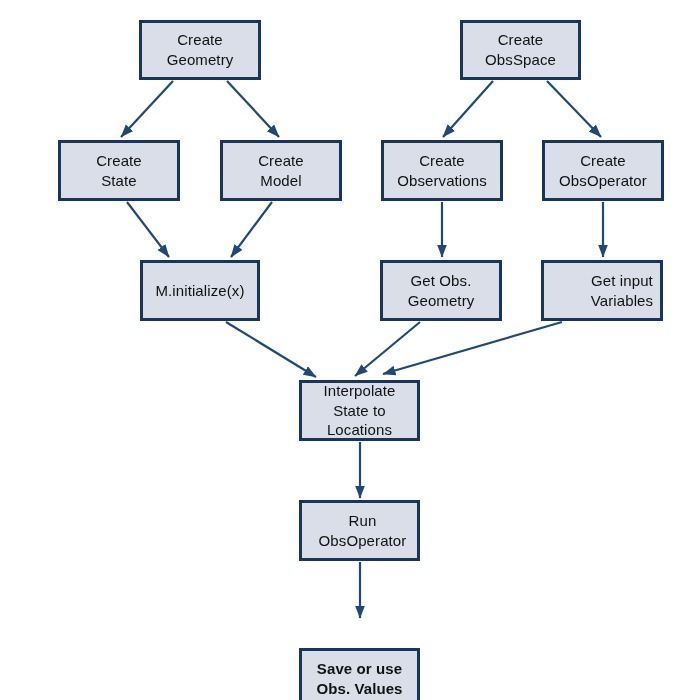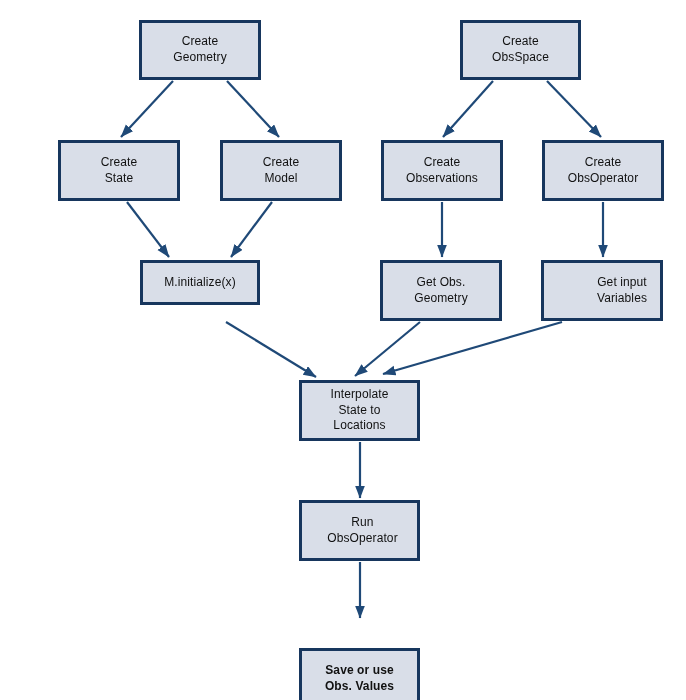--- a/index.html
+++ b/index.html
@@ -31,21 +31,21 @@
     display: flex;
     align-items: center;
     justify-content: center;
     text-align: center;
     z-index: 2;
   }
   .node span {
     display: block;
     white-space: pre-line;
     color: var(--text, #111111);
-    font-size: 12px;
+    font-size: 15px;
     line-height: 1.32;
     letter-spacing: 0.1px;
   }
 </style>
 </head>
 <body>
 
 <div class="canvas" style="--bg: #ffffff; --fill: #d9dee8; --border: #17365d; --text: #111111;">
   <svg class="edges" width="686" height="700" viewBox="0 0 686 700" xmlns="http://www.w3.org/2000/svg">
       <defs>
@@ -85,21 +85,21 @@
 Model</span>
       </div>
       <div class="node" style="left: 381px; top: 140px; width: 122px; height: 61px;">
         <span>Create
 Observations</span>
       </div>
       <div class="node" style="left: 542px; top: 140px; width: 122px; height: 61px;">
         <span>Create
 ObsOperator</span>
       </div>
-      <div class="node" style="left: 140px; top: 260px; width: 120px; height: 45px;">
+      <div class="node" style="left: 140px; top: 260px; width: 120px; height: 61px;">
         <span>M.initialize(x)</span>
       </div>
       <div class="node" style="left: 380px; top: 260px; width: 122px; height: 61px;">
         <span>Get Obs.
 Geometry</span>
       </div>
       <div class="node" style="left: 541px; top: 260px; width: 122px; height: 61px; padding-left: 40px;">
         <span>Get input
 Variables</span>
       </div>

